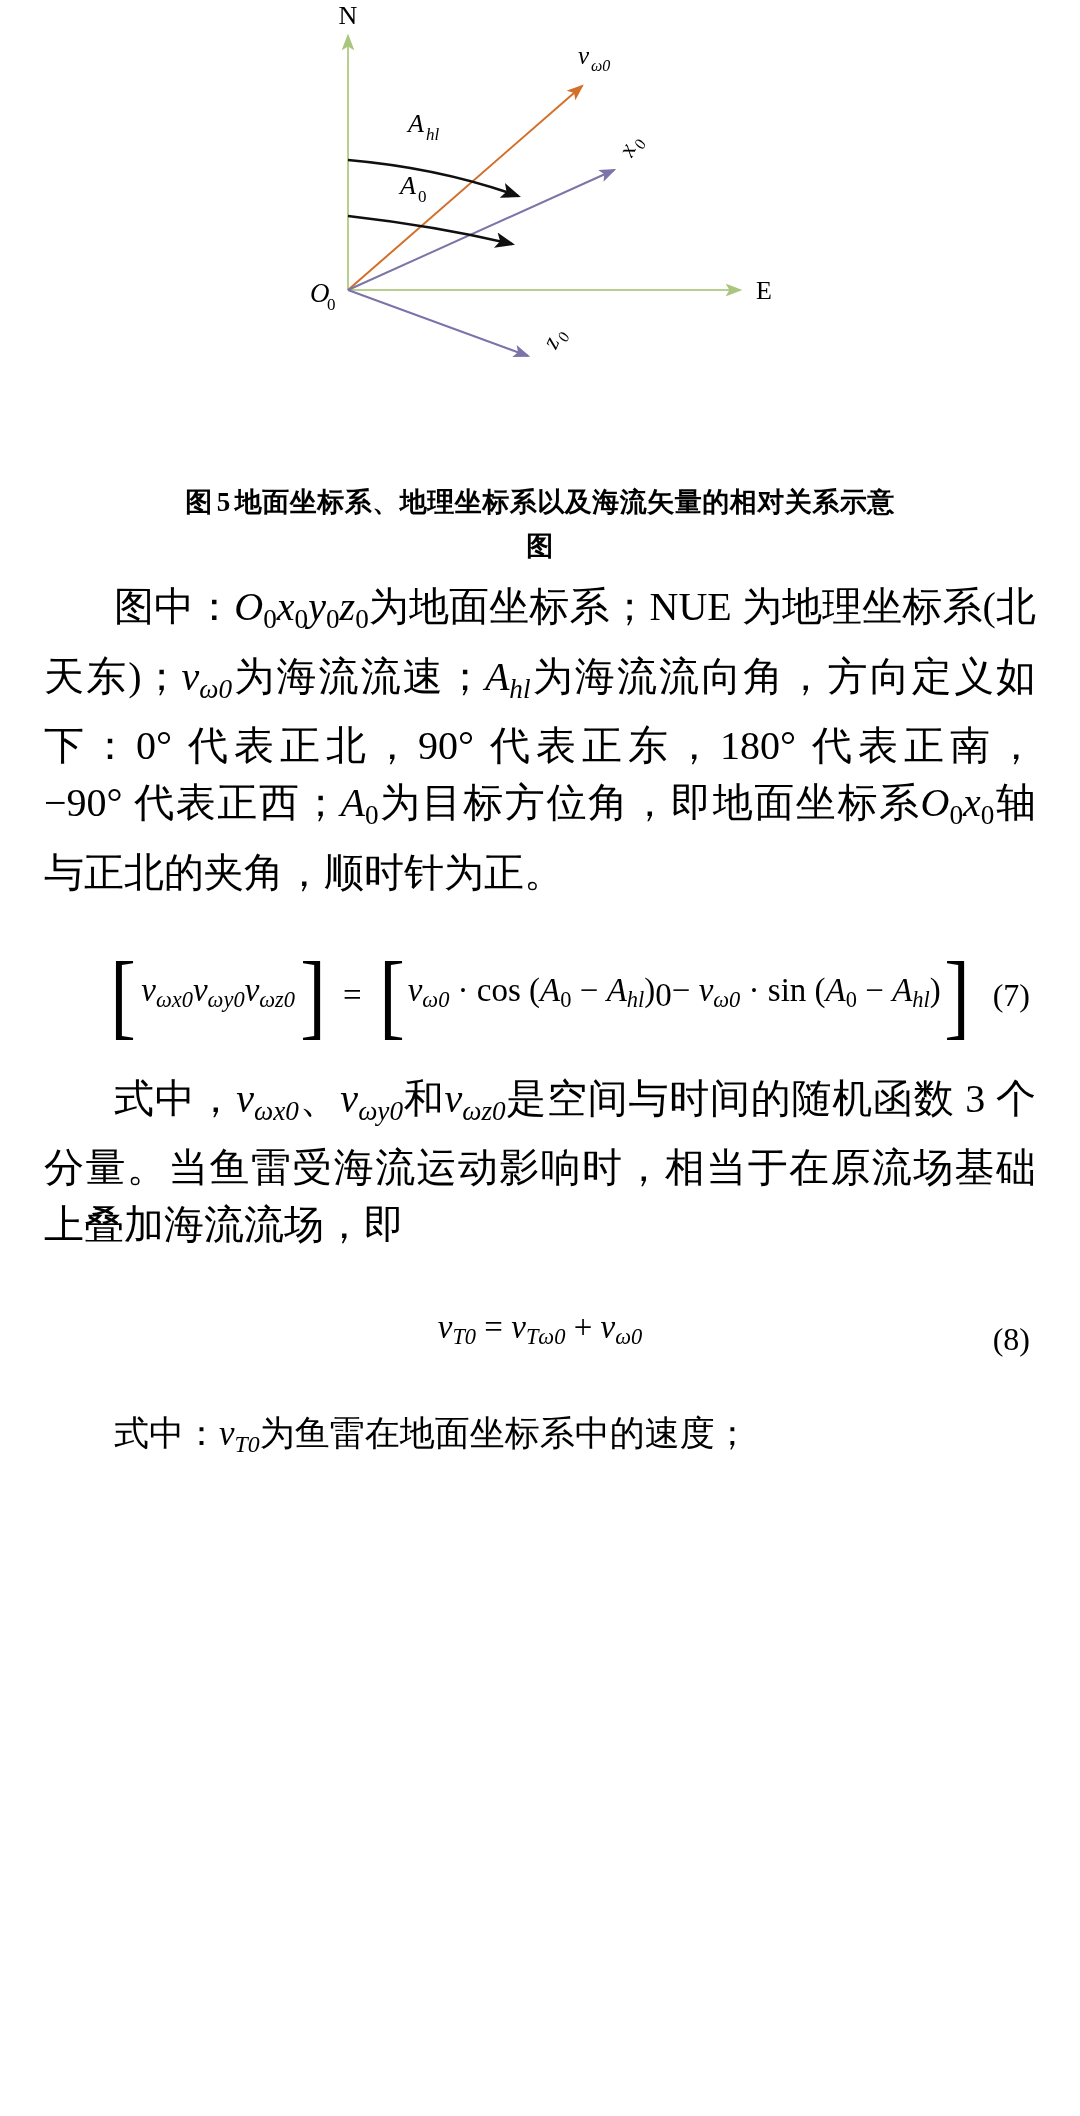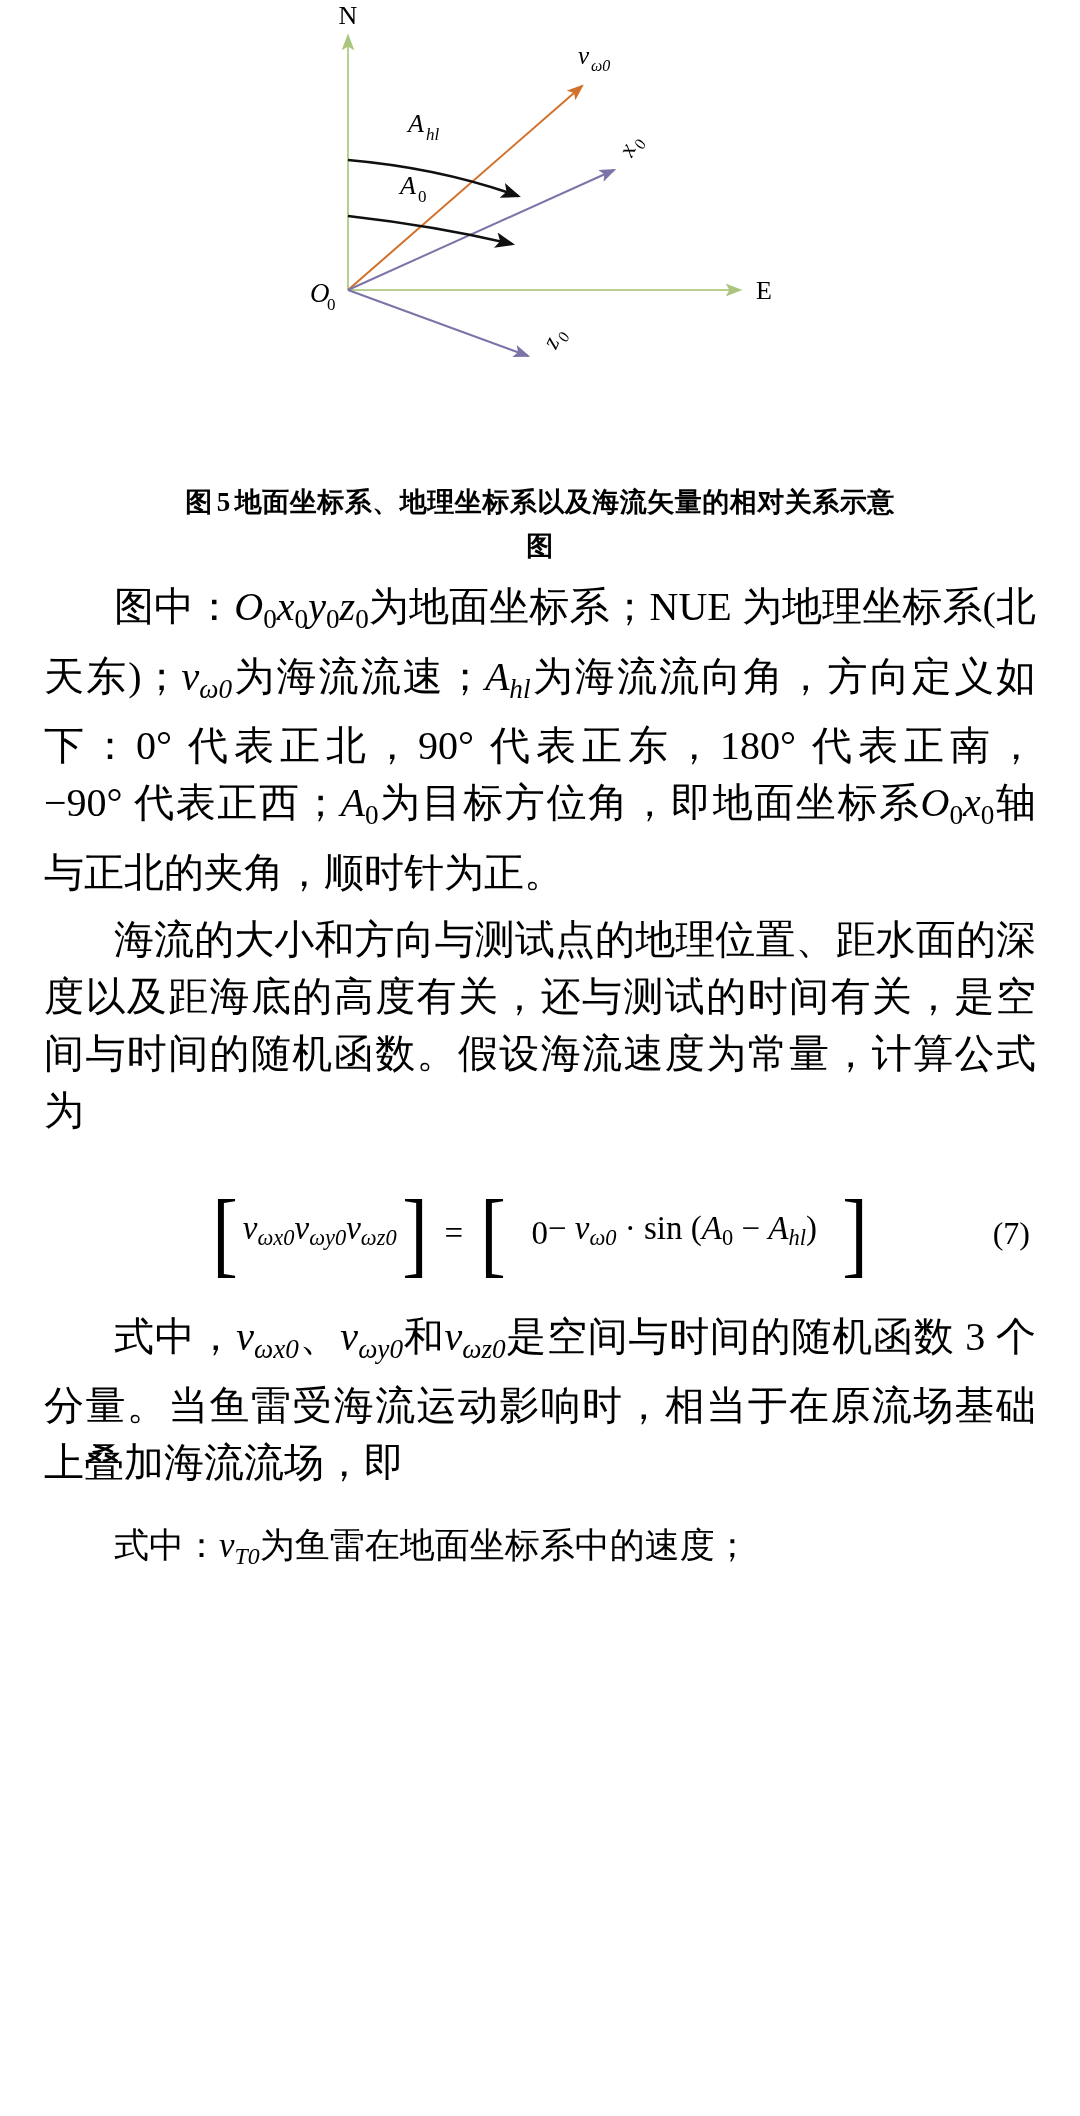--- a/index.html
+++ b/index.html
@@ -194,42 +194,48 @@
     </svg>
   </div>
 
   <div class="fig-caption">
     <span>图</span><span class="num">5</span><span>地面坐标系、地理坐标系以及海流矢量的相对关系示意</span>
     <div>图</div>
   </div>
 
   <p class="para"><span>图中：</span><i class="m">O</i><span class="subn">0</span><i class="m">x</i><span class="subn">0</span><i class="m">y</i><span class="subn">0</span><i class="m">z</i><span class="subn">0</span><span>为地面坐标系；</span><span class="up">NUE</span>&nbsp;<span>为地理坐标系(北天东)；</span><i class="m">v</i><span class="sub">ω0</span><span>为海流流速；</span><i class="m">A</i><span class="sub">hl</span><span>为海流流向角，方向定义如下：</span><span>0°</span>&nbsp;<span>代表正北，</span><span>90°</span>&nbsp;<span>代表正东，</span><span>180°</span>&nbsp;<span>代表正南，</span><span>−90°</span>&nbsp;<span>代表正西；</span><i class="m">A</i><span class="subn">0</span><span>为目标方位角，即地面坐标系</span><i class="m">O</i><span class="subn">0</span><i class="m">x</i><span class="subn">0</span><span>轴与正北的夹角，顺时针为正。</span></p>
 
-  <p class="para">海流的大小和方向与测试点的地理位置、距水面的深度以及距海底的高度有关，还与测试的时间有关，是空间与时间的随机函数。假设海流速度为常量，计算公式为</p>
 
   <div class="eq-block">
     <div class="eq-body">
       <div class="matrix-eq">
         <span class="brk">[</span>
         <span class="col left">
           <span><i class="m">v</i><span class="sub">ωx0</span></span>
           <span><i class="m">v</i><span class="sub">ωy0</span></span>
           <span><i class="m">v</i><span class="sub">ωz0</span></span>
         </span>
         <span class="brk">]</span>
         <span class="eqsign">=</span>
         <span class="brk">[</span>
         <span class="col right">
+          <span><i class="m">v</i><span class="sub">ω0</span>&nbsp;<span>·</span>&nbsp;<span>cos</span>&nbsp;<span>(</span><i class="m">A</i><span class="subn">0</span>&nbsp;<span>−</span>&nbsp;<i class="m">A</i><span class="sub">hl</span><span>)</span></span>
           <span>0</span>
           <span><span>−</span>&nbsp;<i class="m">v</i><span class="sub">ω0</span>&nbsp;<span>·</span>&nbsp;<span>sin</span>&nbsp;<span>(</span><i class="m">A</i><span class="subn">0</span>&nbsp;<span>−</span>&nbsp;<i class="m">A</i><span class="sub">hl</span><span>)</span></span>
         </span>
         <span class="brk">]</span>
       </div>
     </div>
     <span class="eq-num">(7)</span>
   </div>
 
   <p class="para"><span>式中，</span><i class="m">v</i><span class="sub">ωx0</span><span>、</span><i class="m">v</i><span class="sub">ωy0</span><span>和</span><i class="m">v</i><span class="sub">ωz0</span><span>是空间与时间的随机函数</span>&nbsp;<span>3</span>&nbsp;<span>个分量。当鱼雷受海流运动影响时，相当于在原流场基础上叠加海流流场，即</span></p>
 
+  <div class="eq-block">
+    <div class="eq-body">
+      <span class="eq8"><i class="m">v</i><span class="sub">T0</span>&nbsp;<span>=</span>&nbsp;<i class="m">v</i><span class="sub">Tω0</span>&nbsp;<span>+</span>&nbsp;<i class="m">v</i><span class="sub">ω0</span></span>
+    </div>
+    <span class="eq-num">(8)</span>
+  </div>
 
   <p class="final"><span>式中：</span><i class="m">v</i><span class="sub">T0</span><span>为鱼雷在地面坐标系中的速度；</span></p>
 
 </div>
 
 </body></html>

